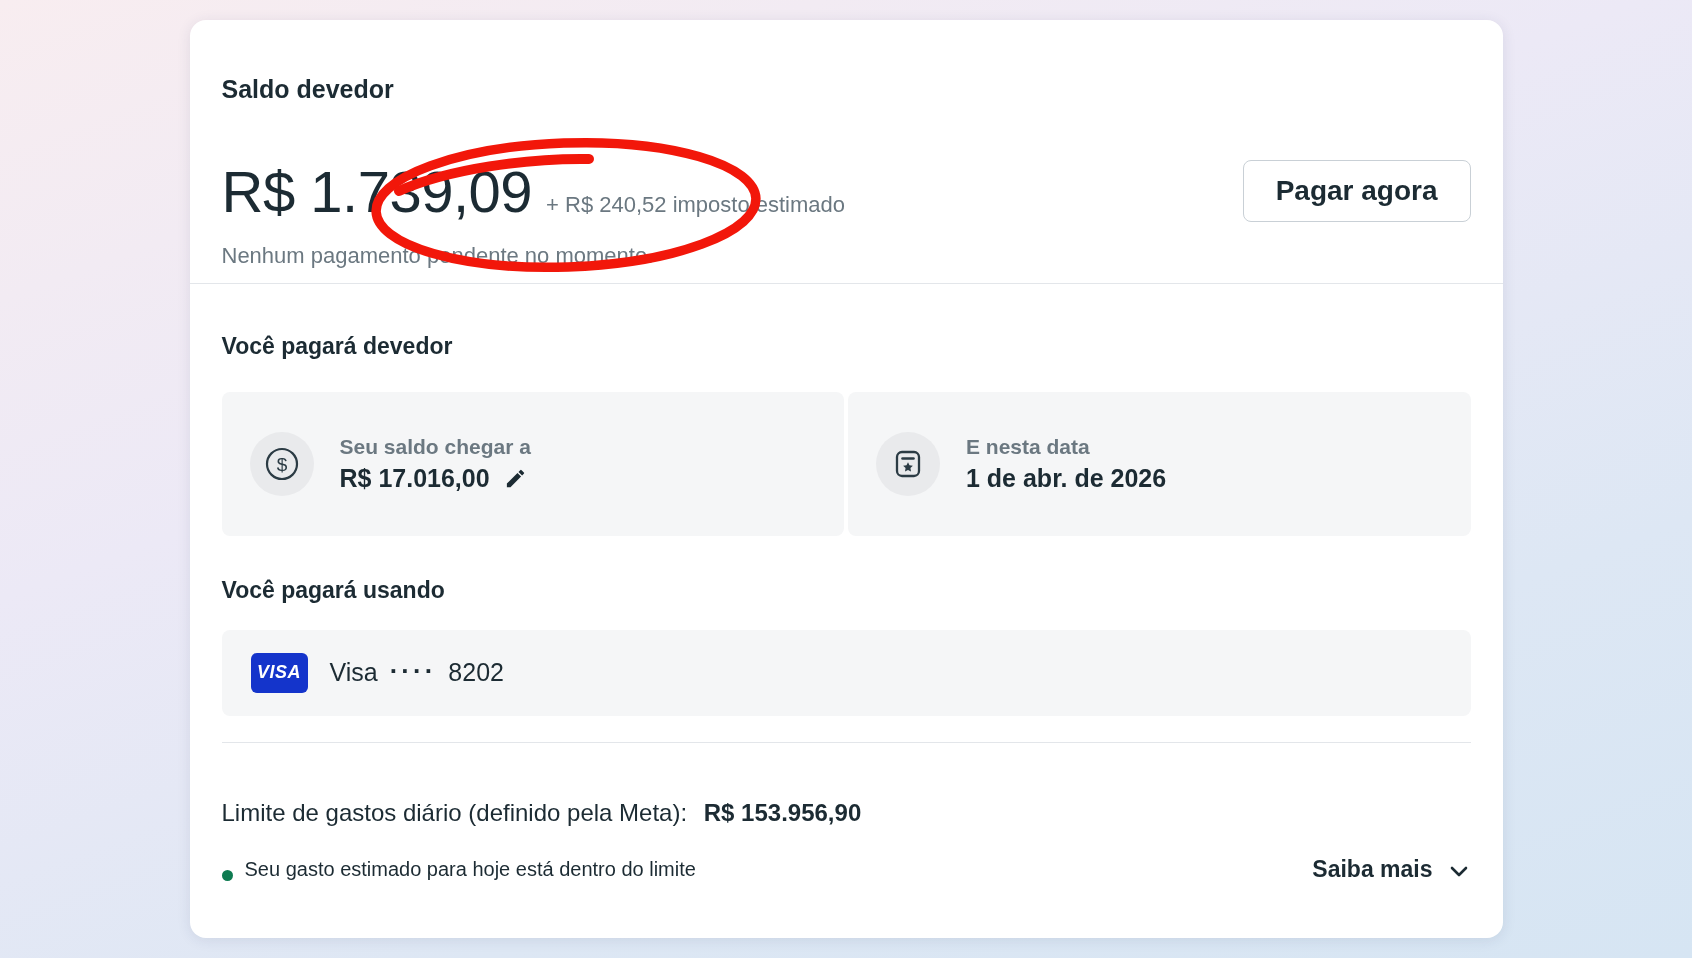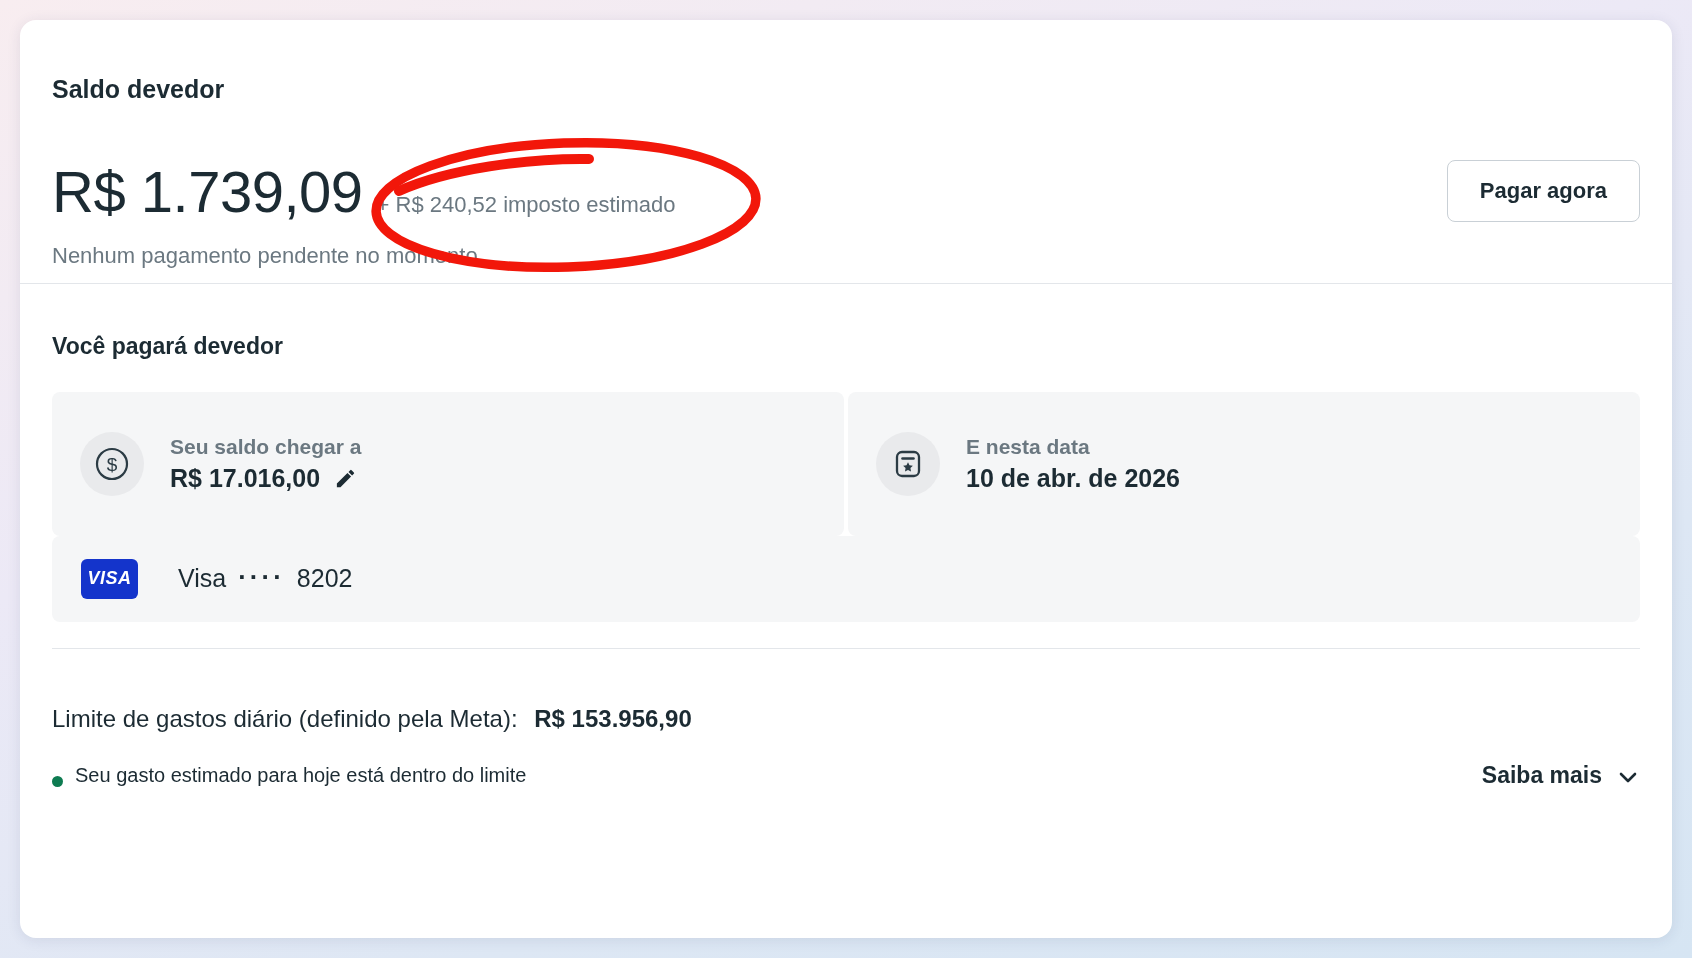--- a/index.html
+++ b/index.html
@@ -7,41 +7,41 @@
     width: 1692px; height: 958px;
     overflow: hidden;
     font-family: "Liberation Sans", sans-serif;
     color: #1c2b33;
   }
   body {
     background: linear-gradient(160deg, #f8edf0 0%, #ece9f6 38%, #dde7f4 72%, #d6e5f3 100%);
   }
   .card {
     position: relative;
-    width: 1652px; height: 918px;
+    width: 1313px; height: 918px;
     margin: 20px auto;
     background: #ffffff;
     border-radius: 16px;
     box-shadow: 0 2px 14px rgba(40,50,90,0.10);
   }
   .divider { border-top: 1px solid #e3e6ea; width: 100%; }
 
   
   .section1 { padding: 54px 32px 0; }
   .h1 { font-size: 25px; font-weight: 700; line-height: 1.25; }
   .amount-row { display: flex; align-items: baseline; gap: 14px; margin-top: 52px; }
   .big-amount { font-size: 58px; font-weight: 500; letter-spacing: -0.5px; line-height: 1.2; }
   .tax-note { font-size: 22px; color: #6b7881; }
   .subtitle { font-size: 22px; color: #6b7881; margin-top: 16px; padding-bottom: 14px; }
   .pay-btn {
     position: absolute; top: 140px; right: 32px;
     height: 62px; padding: 0 32px;
     background: #fff; border: 1.5px solid #c9d0d6; border-radius: 8px;
     font-family: "Liberation Sans", sans-serif;
-    font-size: 22px; font-weight: 600; color: #1c2b33;
+    font-size: 28px; font-weight: 600; color: #1c2b33;
     cursor: pointer;
   }
 
   
   .section2 { padding: 0 32px; }
   .h2 { font-size: 23px; font-weight: 700; line-height: 1.3; }
   .h2.when  { margin: 48px 0 30px; }
   .h2.using { margin: 40px 0 24px; }
   .boxes { display: grid; grid-template-columns: 1fr 1fr; gap: 4px; }
   .info-box {
@@ -52,21 +52,21 @@
     width: 64px; height: 64px; border-radius: 50%;
     background: #e9eaec; flex: 0 0 auto;
     display: flex; align-items: center; justify-content: center;
   }
   .info-label { font-size: 21px; color: #6b7881; margin-bottom: 5px; font-weight: bold; }
   .info-value { font-size: 25px; font-weight: 700; display: flex; align-items: center; gap: 14px; }
   .edit-icon { cursor: pointer; display: inline-flex; }
 
   .visa-box {
     height: 86px; background: #f5f6f7; border-radius: 8px;
-    display: flex; align-items: center; gap: 40px; padding: 0 29px;
+    display: flex; align-items: center; gap: 22px; padding: 0 29px;
   }
   .visa-badge {
     width: 57px; height: 40px; background: #1434cb; border-radius: 6px;
     display: flex; align-items: center; justify-content: center; flex: 0 0 auto;
   }
   .visa-badge span {
     color: #fff; font-style: italic; font-weight: 800; font-size: 18px; letter-spacing: 0.5px;
   }
   .card-line { font-size: 25px; display: flex; align-items: center; gap: 12px; }
   .dots { font-weight: 700; letter-spacing: 3px; font-size: 26px; line-height: 1; transform: translateY(-2px); }
@@ -133,26 +133,27 @@
         <div class="chip">
           <svg width="34" height="34" viewBox="0 0 34 34">
             <rect x="6" y="5" width="22" height="24" rx="5" fill="none" stroke="#2b3b44" stroke-width="2.3"></rect>
             <line x1="11.5" y1="11.5" x2="22.5" y2="11.5" stroke="#2b3b44" stroke-width="2.6" stroke-linecap="round"></line>
             <path fill="#2b3b44" d="M17 15.2l1.5 3.05 3.37.49-2.44 2.38.58 3.36L17 22.9l-3.01 1.58.58-3.36-2.44-2.38 3.37-.49z"></path>
           </svg>
         </div>
         <div>
           <div class="info-label">E nesta data</div>
           <div class="info-value">
-            <span>10 de abr. de 2026</span>
+            <span>1 de abr. de 2026</span>
           </div>
         </div>
       </div>
     </div>
 
+    <div class="h2 using">Você pagará usando</div>
 
     <div class="visa-box">
       <div class="visa-badge">
         <span>VISA</span>
       </div>
       <div class="card-line">
         <span>Visa</span>
         <span class="dots">····</span>
         <span>8202</span>
       </div>

